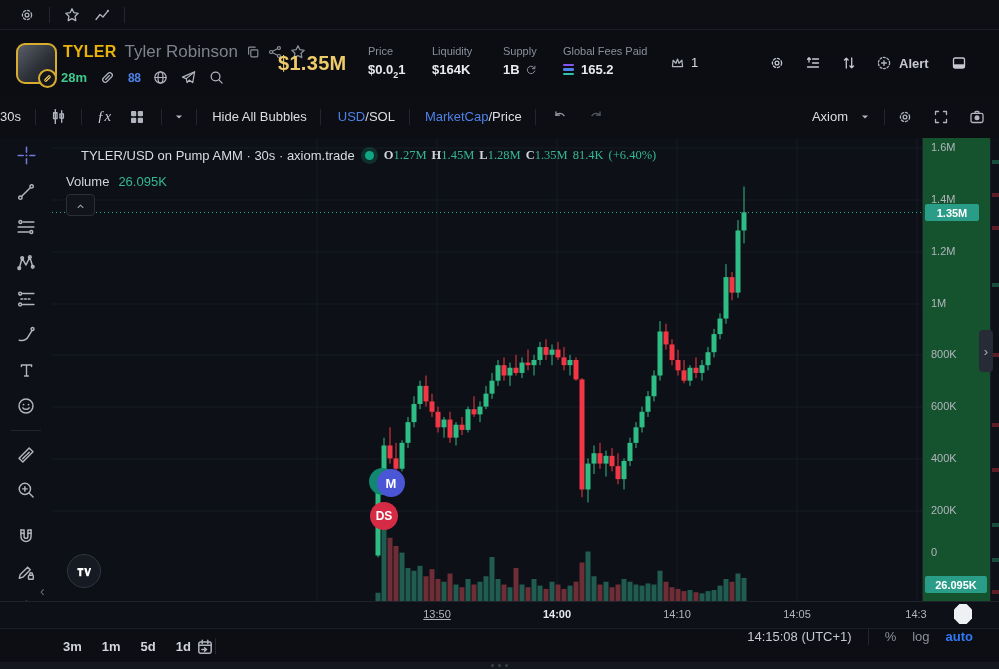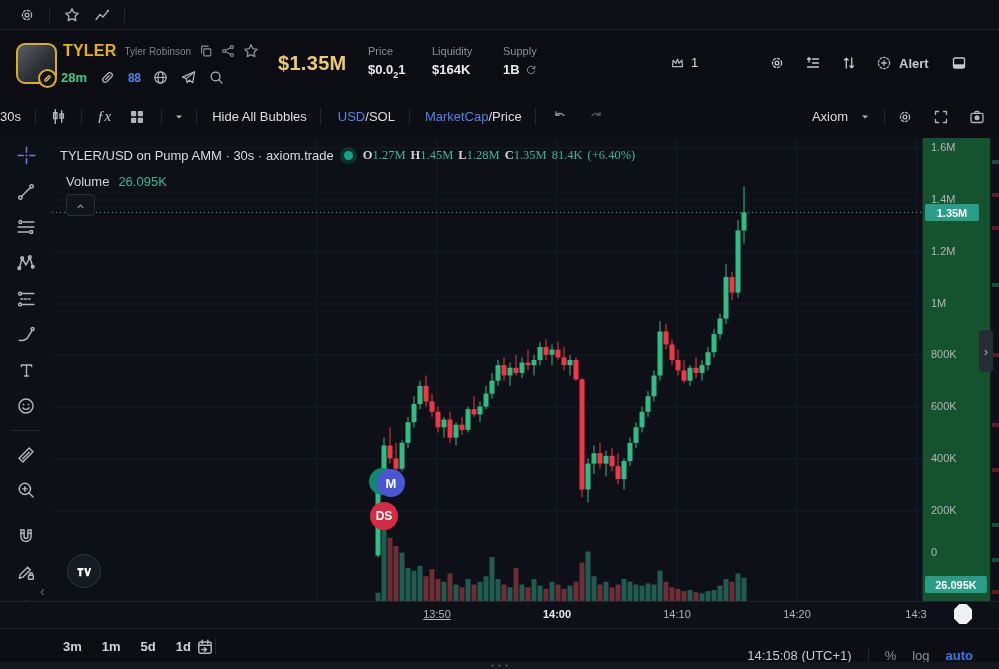--- a/index.html
+++ b/index.html
@@ -12,21 +12,21 @@
   .dim{color:#8a8f9a;}
   
   .topbar{left:0;top:0;width:999px;height:30px;background:#0d0f15;border-bottom:1px solid #1b1e26;display:flex;align-items:center;gap:14px;padding-left:19px;box-sizing:border-box;}
   
   .tokenbar{left:0;top:31px;width:999px;height:64px;background:#0b0d12;}
   .avatar{left:16px;top:12px;width:41px;height:41px;border-radius:9px;border:2px solid #d8ac2e;box-sizing:border-box;
           background:linear-gradient(135deg,#5a5f68 0%,#2e3138 55%,#17191f 100%);overflow:hidden;}
   .pillbadge{left:38px;top:38px;width:19px;height:19px;border-radius:50%;background:#14161c;border:2px solid #d8ac2e;box-sizing:border-box;display:flex;align-items:center;justify-content:center;color:#e8c65a;}
   .tk-line1{left:63px;top:11px;display:flex;align-items:center;gap:8px;}
   .tk-symbol{font-size:16px;font-weight:bold;color:#eab308;letter-spacing:.2px;}
-  .tk-name{font-size:10px;color:#7d828c;}
+  .tk-name{font-size:17px;color:#7d828c;}
   .tk-line2{left:61px;top:39px;display:flex;align-items:center;gap:13px;text-align:right;}
   .tk-age{font-size:13px;color:#40c98c;font-weight:bold;}
   .holders{color:#4f82e8;font-size:12px;font-weight:bold;letter-spacing:-.5px;}
   .mcap{left:278px;top:21px;font-size:20px;font-weight:bold;color:#eecb6a;letter-spacing:.3px;}
   .stat{top:14px;}
   .stat .lbl{font-size:11px;color:#8a8f9a;margin-bottom:5px;}
   .stat .val{font-size:13px;color:#e9eaee;font-weight:bold;display:flex;align-items:center;gap:5px;}
   .stat sub{font-size:9px;}
   .feesbars{display:inline-flex;flex-direction:column;gap:2px;margin-right:2px;}
   .feesbars i{width:11px;height:2.4px;border-radius:1.2px;display:block;}
@@ -37,21 +37,21 @@
   .toolbar{left:0;top:95px;width:999px;height:43px;background:#0c0e13;border-bottom:1px solid #1b1e26;display:flex;align-items:center;}
   .tb{font-size:13px;color:#dcdee3;}
   .fx{font-family:"Liberation Serif",serif;font-style:italic;font-size:15px;color:#c6c9d1;}
   .blue{color:#4f82e8;}
   
   .pane{left:0;top:138px;width:999px;height:463px;background:#0d1017;}
   .lefttools{left:0;top:138px;width:52px;height:524px;background:#0d1017;display:flex;flex-direction:column;align-items:center;}
   .lt{width:34px;height:30px;margin:3px 0;display:flex;align-items:center;justify-content:center;color:#b2b5be;}
   .lt-div{width:30px;height:1px;background:#23262f;margin:6px 0;}
   #chart-svg{left:0;top:0;width:999px;height:669px;pointer-events:none;}
-  .legend1{left:60px;top:148px;display:flex;align-items:center;gap:4px;font-size:13px;}
+  .legend1{left:81px;top:148px;display:flex;align-items:center;gap:4px;font-size:13px;}
   .legend-title{color:#d8dbe0;}
   .lgdot{width:9px;height:9px;border-radius:50%;background:#10a884;box-shadow:0 0 0 4px rgba(16,168,132,.22);margin:0 6px;}
   .ohlc{display:flex;gap:5px;font-size:12.5px;font-family:Liberation Serif, serif;}
   .ohlc b{color:#d1d4dc;font-weight:bold;}
   .tealv{color:#34b795;}
   .legend2{left:66px;top:174px;font-size:13px;display:flex;gap:9px;}
   .collapse-btn{left:66px;top:194px;width:27px;height:20px;border:1px solid #2a2e38;border-radius:4px;background:#11141b;display:flex;align-items:center;justify-content:center;color:#9aa0aa;}
   .badge-circle{border-radius:50%;display:flex;align-items:center;justify-content:center;font-weight:bold;color:#fff;}
   .tvlogo{left:67px;top:554px;width:34px;height:34px;border-radius:50%;background:#161a23;border:1px solid #303540;box-sizing:border-box;display:flex;align-items:center;justify-content:center;}
   
@@ -64,21 +64,21 @@
   .lhandle{left:40px;top:583px;color:#6b7078;font-size:14px;}
   
   .taxis{left:0;top:601px;width:999px;height:27px;border-top:1px solid #1f232c;background:#0d1017;}
   .t-lbl{position:absolute;top:6px;font-size:11px;color:#b2b5be;transform:translateX(-50%);white-space:nowrap;}
   .t-lbl.bold{color:#e9eaee;font-weight:bold;}
   .octagon{left:954px;top:604px;width:18px;height:20px;background:#eef0f4;
     clip-path:polygon(30% 0,70% 0,100% 28%,100% 72%,70% 100%,30% 100%,0 72%,0 28%);}
   
   .footer{left:0;top:628px;width:999px;height:34px;background:#0c0e13;border-top:1px solid #1b1e26;}
   .ranges{position:absolute;left:63px;top:0;height:34px;display:flex;align-items:center;gap:20px;font-size:13px;color:#d1d4dc;font-weight:bold;}
-  .clockgrp{position:absolute;right:26px;top:0;height:34px;display:flex;align-items:flex-end;gap:16px;font-size:13px;color:#c6c9d1;}
+  .clockgrp{position:absolute;right:26px;top:0;height:34px;display:flex;align-items:flex-start;gap:16px;font-size:13px;color:#c6c9d1;}
   .bottomstrip{left:0;top:662px;width:999px;height:7px;background:#14171d;display:flex;align-items:center;justify-content:center;gap:4px;}
   .bottomstrip i{width:3px;height:3px;border-radius:50%;background:#3a3f4a;display:block;}
 </style>
 </head>
 <body>
 
 <div class="app">
 
   <div class="abs topbar">
     <span class="icon">
@@ -178,20 +178,31 @@
     <div class="abs stat" style="left:503px;">
       <div class="lbl">Supply</div>
       <div class="val">
         <span>1B</span>
         <span class="icon dim">
             <svg width="12" height="12" viewBox="0 0 16 16" fill="none" stroke="currentColor" stroke-width="1.3" stroke-linecap="round" stroke-linejoin="round">
               <path d="M12.8 6A5 5 0 1 0 13 9.2"></path>
               <path d="M13.2 2.8v3.4H9.8"></path>
             </svg>
           </span>
+      </div>
+    </div>
+    <div class="abs stat" style="left:563px;">
+      <div class="lbl">Global Fees Paid</div>
+      <div class="val">
+        <span class="feesbars">
+            <i style="background:#8457f5"></i>
+            <i style="background:#4f82e8"></i>
+            <i style="background:#2ec4a9"></i>
+          </span>
+        <span>165.2</span>
       </div>
     </div>
 
     <div class="abs crown">
       <span class="icon">
           <svg width="15" height="15" viewBox="0 0 16 16" fill="none" stroke="currentColor" stroke-width="1.3" stroke-linecap="round" stroke-linejoin="round">
             <path d="M2.6 12.3L3.3 5.6l3.1 3.2L8 4.3l1.6 4.5 3.1-3.2.7 6.7z"></path>
           </svg>
         </span>
       <span>1</span>
@@ -675,21 +686,21 @@
       <div style="position: absolute; left: 1px; width: 8px; height: 4px; opacity: 0.35; top: 385px; background: rgb(46, 189, 133);"></div>
       <div style="position: absolute; left: 1px; width: 8px; height: 4px; opacity: 0.35; top: 420px; background: rgb(46, 189, 133);"></div>
       <div style="position: absolute; left: 1px; width: 8px; height: 4px; opacity: 0.35; top: 452px; background: rgb(242, 54, 69);"></div>
     </div>
   <div class="abs rhandle">›</div>
 
   <div class="abs taxis" id="time-axis">
       <div class="t-lbl" style="left: 437px; text-decoration: underline;">13:50</div>
       <div class="t-lbl bold" style="left: 557px;">14:00</div>
       <div class="t-lbl" style="left: 677px;">14:10</div>
-      <div class="t-lbl" style="left: 797px;">14:20</div>
+      <div class="t-lbl" style="left: 797px;">14:05</div>
       <div class="t-lbl" style="left: 916px;">14:3</div>
     </div>
   <div class="abs octagon"></div>
 
   <div class="abs footer">
     <div class="ranges" id="ranges">
         <span>3m</span>
         <span>1m</span>
         <span>5d</span>
         <span>1d</span>

